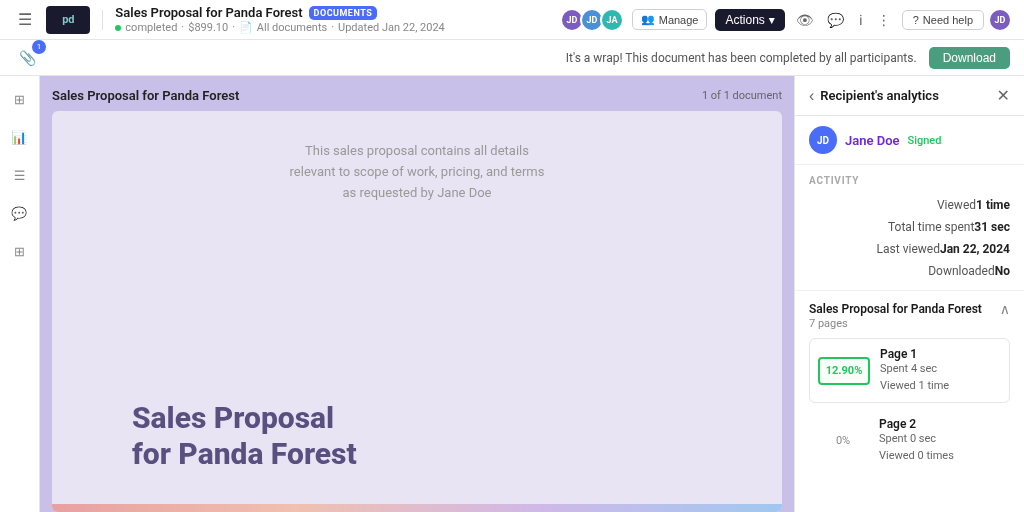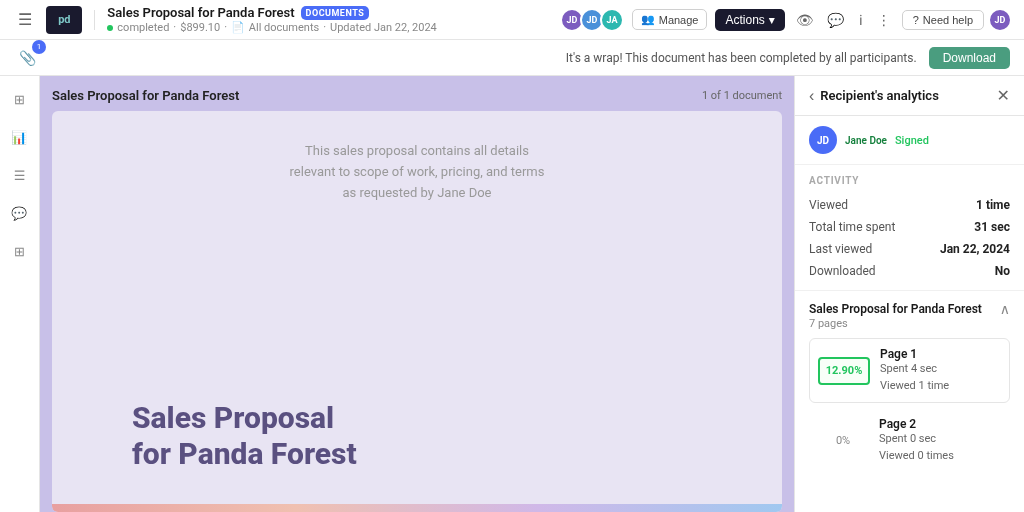--- a/index.html
+++ b/index.html
@@ -18,21 +18,21 @@
       background: #fff;
       height: 40px;
       display: flex;
       align-items: center;
       padding: 0 12px;
       border-bottom: 1px solid #e5e5e5;
       gap: 8px;
       flex-shrink: 0;
     }
     .logo {
-      width: 36px;
+      width: 44px;
       height: 28px;
       background: #1a1a2e;
       border-radius: 4px;
       display: flex;
       align-items: center;
       justify-content: center;
       color: #7ec8c8;
       font-size: 11px;
       font-weight: bold;
       flex-shrink: 0;
@@ -360,43 +360,43 @@
       background: #4a6cf7;
       display: flex;
       align-items: center;
       justify-content: center;
       color: #fff;
       font-size: 10px;
       font-weight: 700;
       flex-shrink: 0;
     }
     .recipient-name {
-      font-size: 10px;
+      font-size: 13px;
       font-weight: 600;
-      color: #15803d;
+      color: #6d28d9;
     }
     .signed-badge {
       font-size: 11px;
       font-weight: 500;
       color: #22c55e;
     }
     .activity-section {
       padding: 10px 14px 0 14px;
     }
     .activity-label {
       font-size: 10px;
       font-weight: 700;
       color: #aaa;
       letter-spacing: 0.8px;
       text-transform: uppercase;
       margin-bottom: 8px;
     }
     .activity-row {
       display: flex;
-      justify-content: space-between;
+      justify-content: flex-end;
       align-items: center;
       padding: 4px 0;
       font-size: 12px;
       color: #555;
     }
     .activity-row .value {
       color: #222;
       font-weight: 700;
     }
     .doc-analytics-section {

